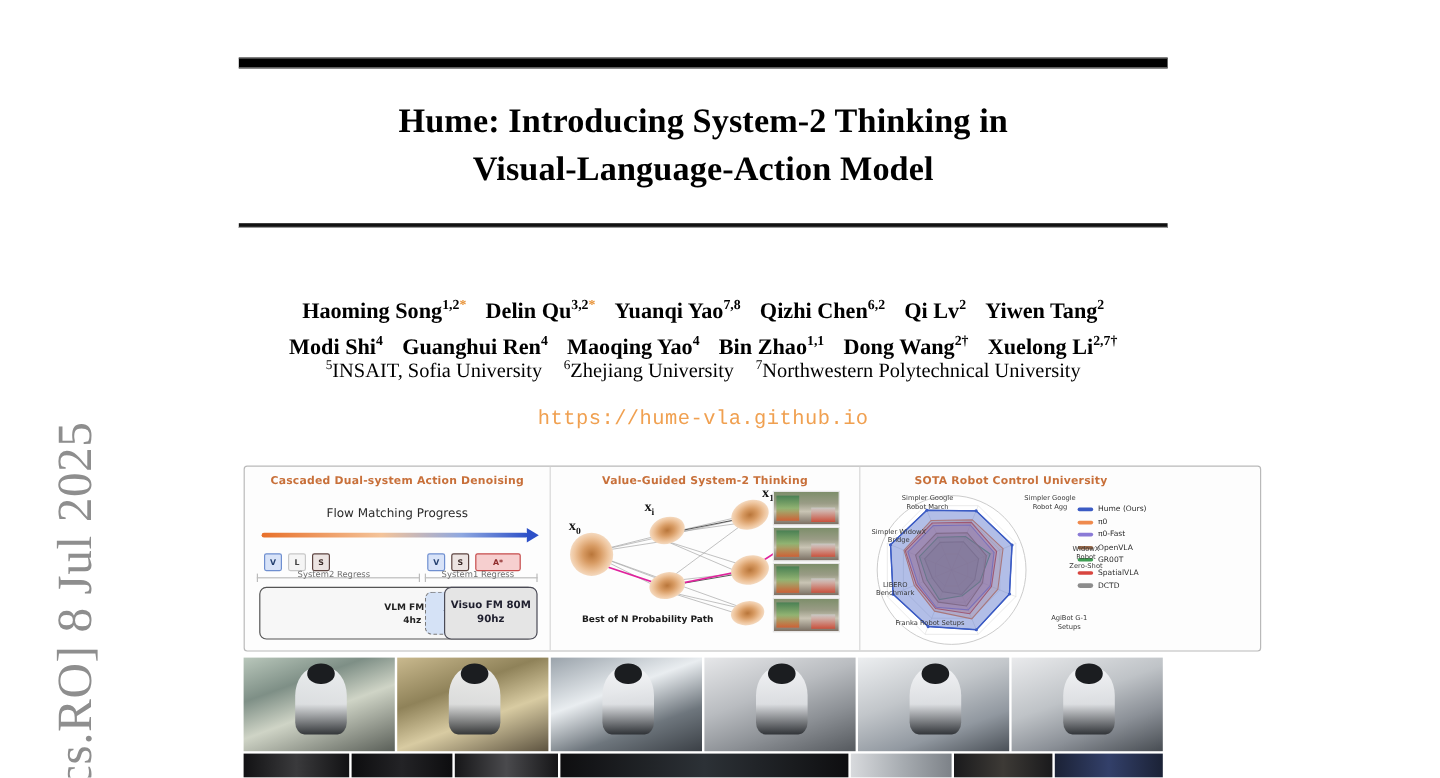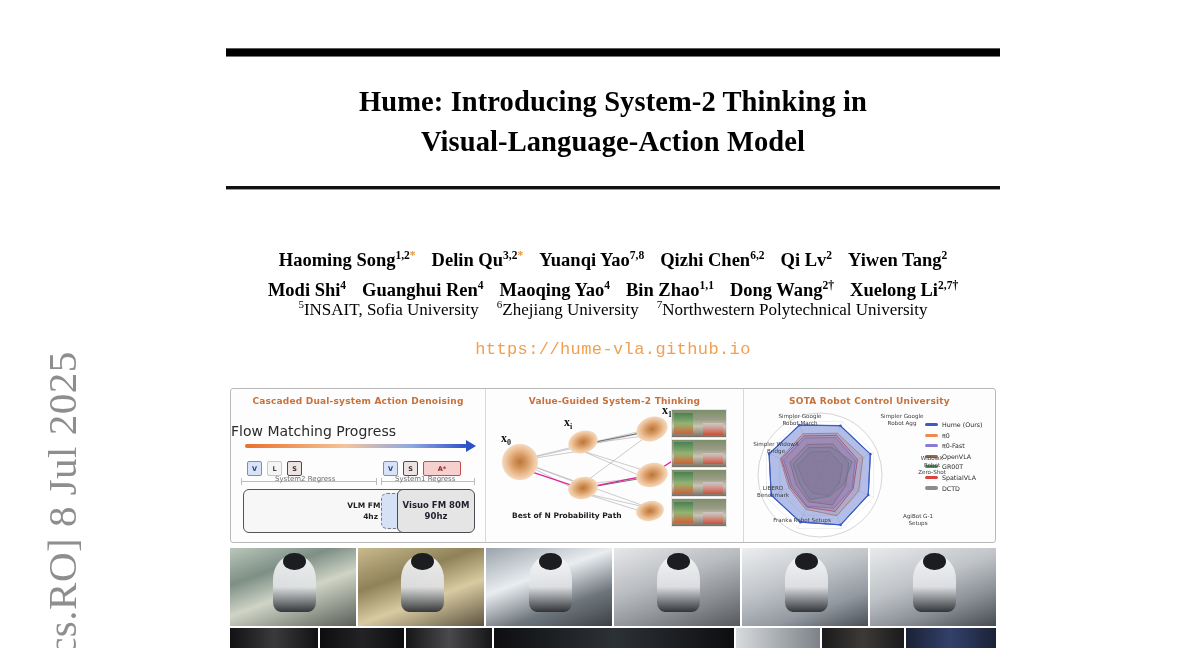--- a/index.html
+++ b/index.html
@@ -31,21 +31,21 @@
     font-size: 41px;
     color: #8e8e8e;
     letter-spacing: 0.5px;
     white-space: nowrap;
     text-align: left;
   }
 
   
   .paper {
     position: absolute;
-    left: 223px; top: 0;
+    left: 196px; top: 0;
     width: 780px; height: 648px;
   }
 
   .rule-top {
     position: absolute;
     left: 3px; top: 48px;
     width: 774px; height: 7px;
     background: #000;
     border-top: 1px solid #5a5a5a;
     border-bottom: 1px solid #777;
@@ -108,21 +108,21 @@
     font-family: "Liberation Mono", monospace;
     font-size: 17px;
     color: #f0a050;
     letter-spacing: 0.4px;
   }
 
   
   .teaser {
     position: absolute;
     left: 7px; top: 388px;
-    width: 766px; height: 155px;
+    width: 848px; height: 155px;
     background: #fdfdfd;
     border: 1px solid #b9b9b9;
     border-radius: 3px;
     box-sizing: border-box;
     display: flex;
   }
   .tpanel { position: relative; height: 100%; box-sizing: border-box; }
   .tpanel.p1 { width: 255px; border-right: 1px solid #d8d8d8; }
   .tpanel.p2 { width: 258px; border-right: 1px solid #d8d8d8; }
   .tpanel.p3 { width: 251px; }
@@ -132,22 +132,23 @@
     text-align: center;
     font-family: "DejaVu Sans", sans-serif;
     font-size: 9px; font-weight: bold;
     color: #c8703a;
     letter-spacing: 0.2px;
   }
 
   
   .fmp-label {
     position: absolute; top: 34px; left: 0; width: 100%;
-    font-family: "DejaVu Sans", sans-serif;
-    font-size: 14px; color: #2b2b2b;
+    text-align: center;
+    font-family: "DejaVu Sans", sans-serif;
+    font-size: 10px; color: #2b2b2b;
   }
   .fmp-arrow {
     position: absolute; top: 55px; left: 14px; width: 222px; height: 4px;
     background: linear-gradient(to right, #e8702a 0%, #f4c49a 45%, #8fa8e0 75%, #2d50c8 100%);
     border-radius: 2px;
   }
   .fmp-arrow::after {
     content: ""; position: absolute; right: -9px; top: -4px;
     border-left: 10px solid #2d50c8;
     border-top: 6px solid transparent;

